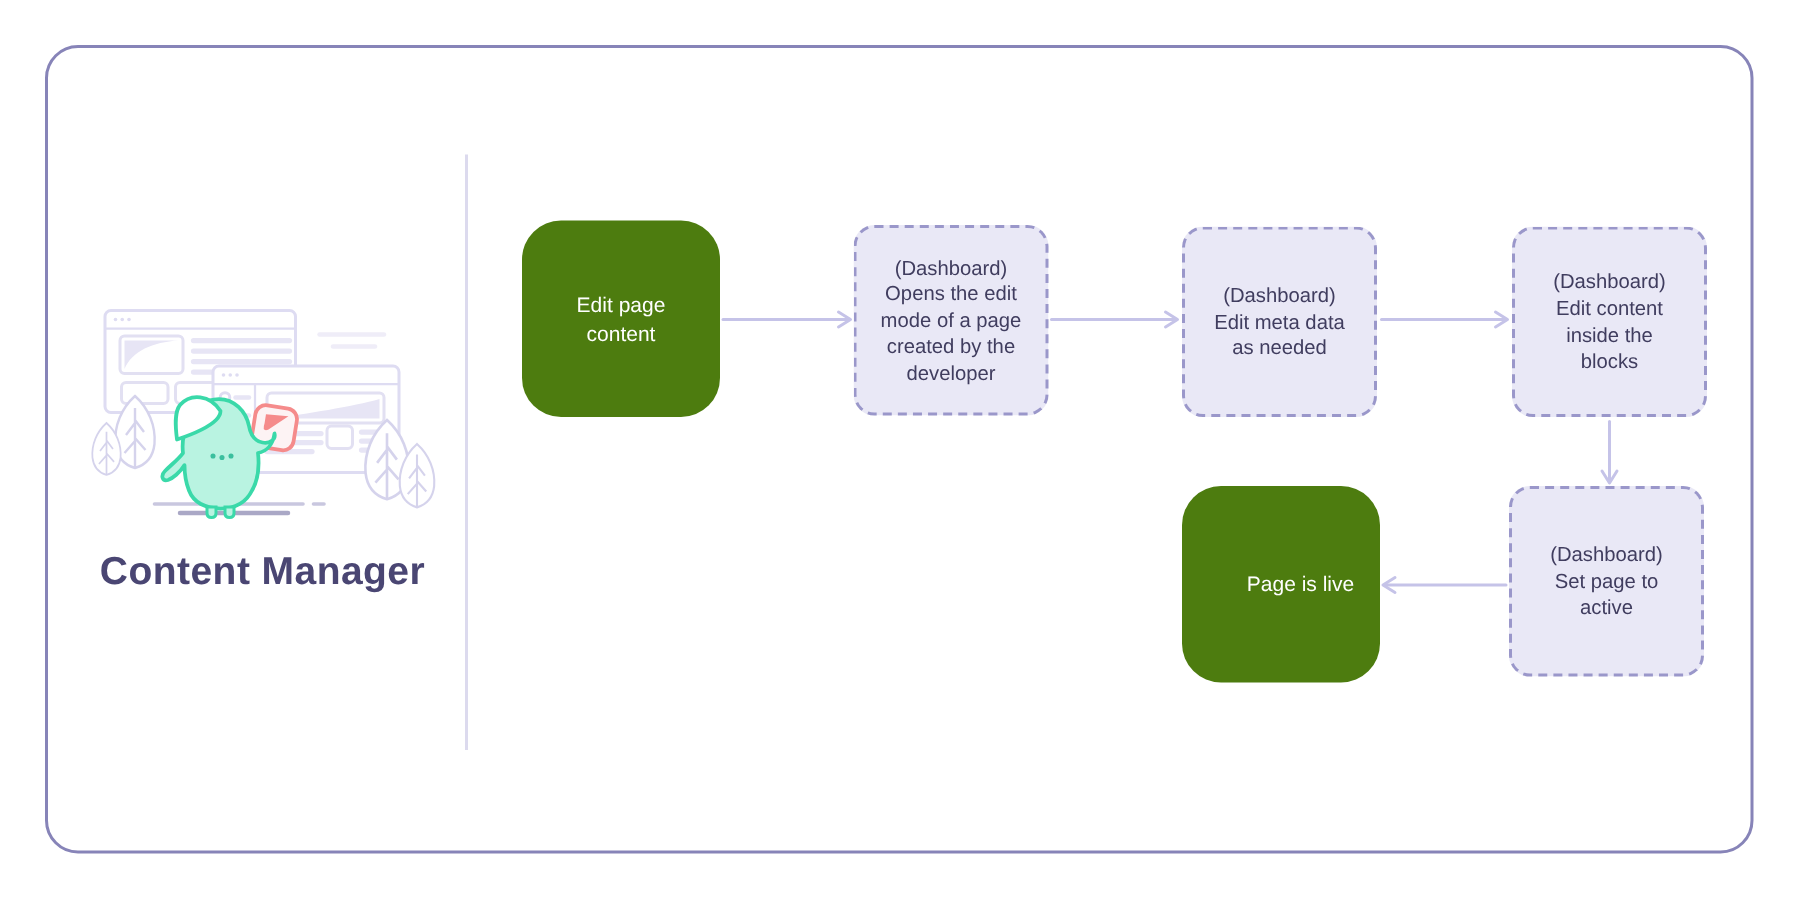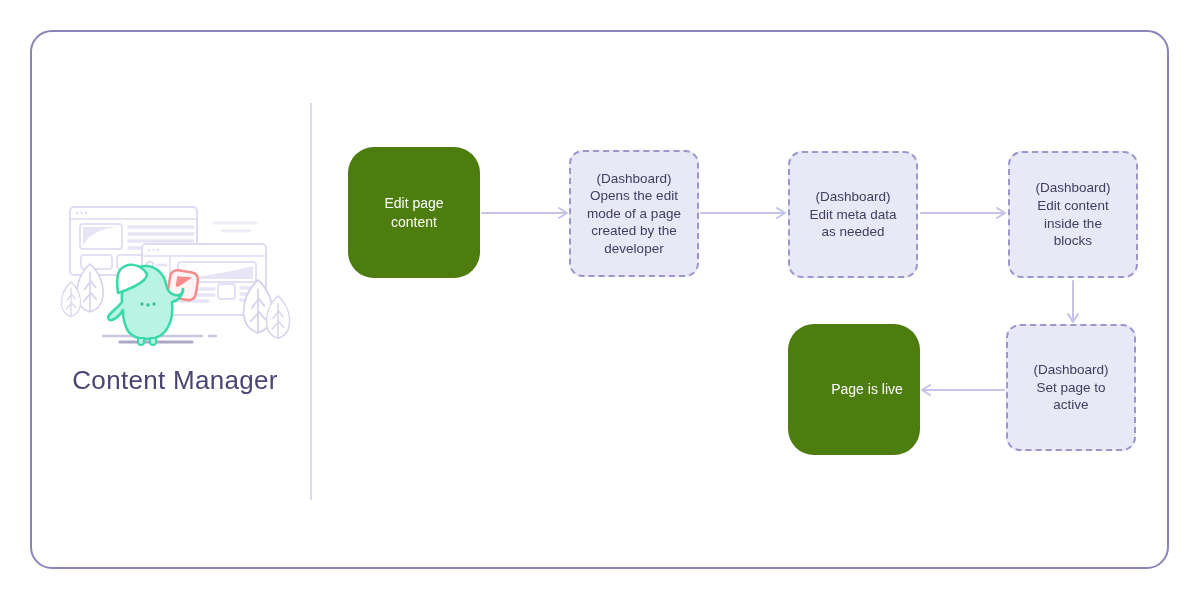--- a/index.html
+++ b/index.html
@@ -10,21 +10,21 @@
     border:2px solid #8784b8;border-radius:22px;background:#ffffff;box-sizing:border-box;
   }
   .divider{
     position:absolute;left:278px;top:71px;width:2px;height:397px;background:#dcdaee;
   }
 
   
   .illustration{position:absolute;left:18px;top:160px;width:250px;height:168px;}
   .panel-title{
     position:absolute;left:18px;top:333px;width:250px;text-align:center;
-    font-size:26px;letter-spacing:.3px;color:#4a4673;font-weight:400;white-space:nowrap;
+    font-size:26px;letter-spacing:.3px;color:#4a4673;font-weight:700;white-space:nowrap;
   }
 
   
   .node{position:absolute;display:flex;align-items:center;justify-content:center;
         text-align:center;box-sizing:border-box;white-space:pre-line;}
   .node.solid{
     width:132px;height:131px;border-radius:26px;background:#4d7c0f;
     color:#ffffff;font-size:14px;line-height:1.32;font-weight:500;
   }
   .node.dashed{

